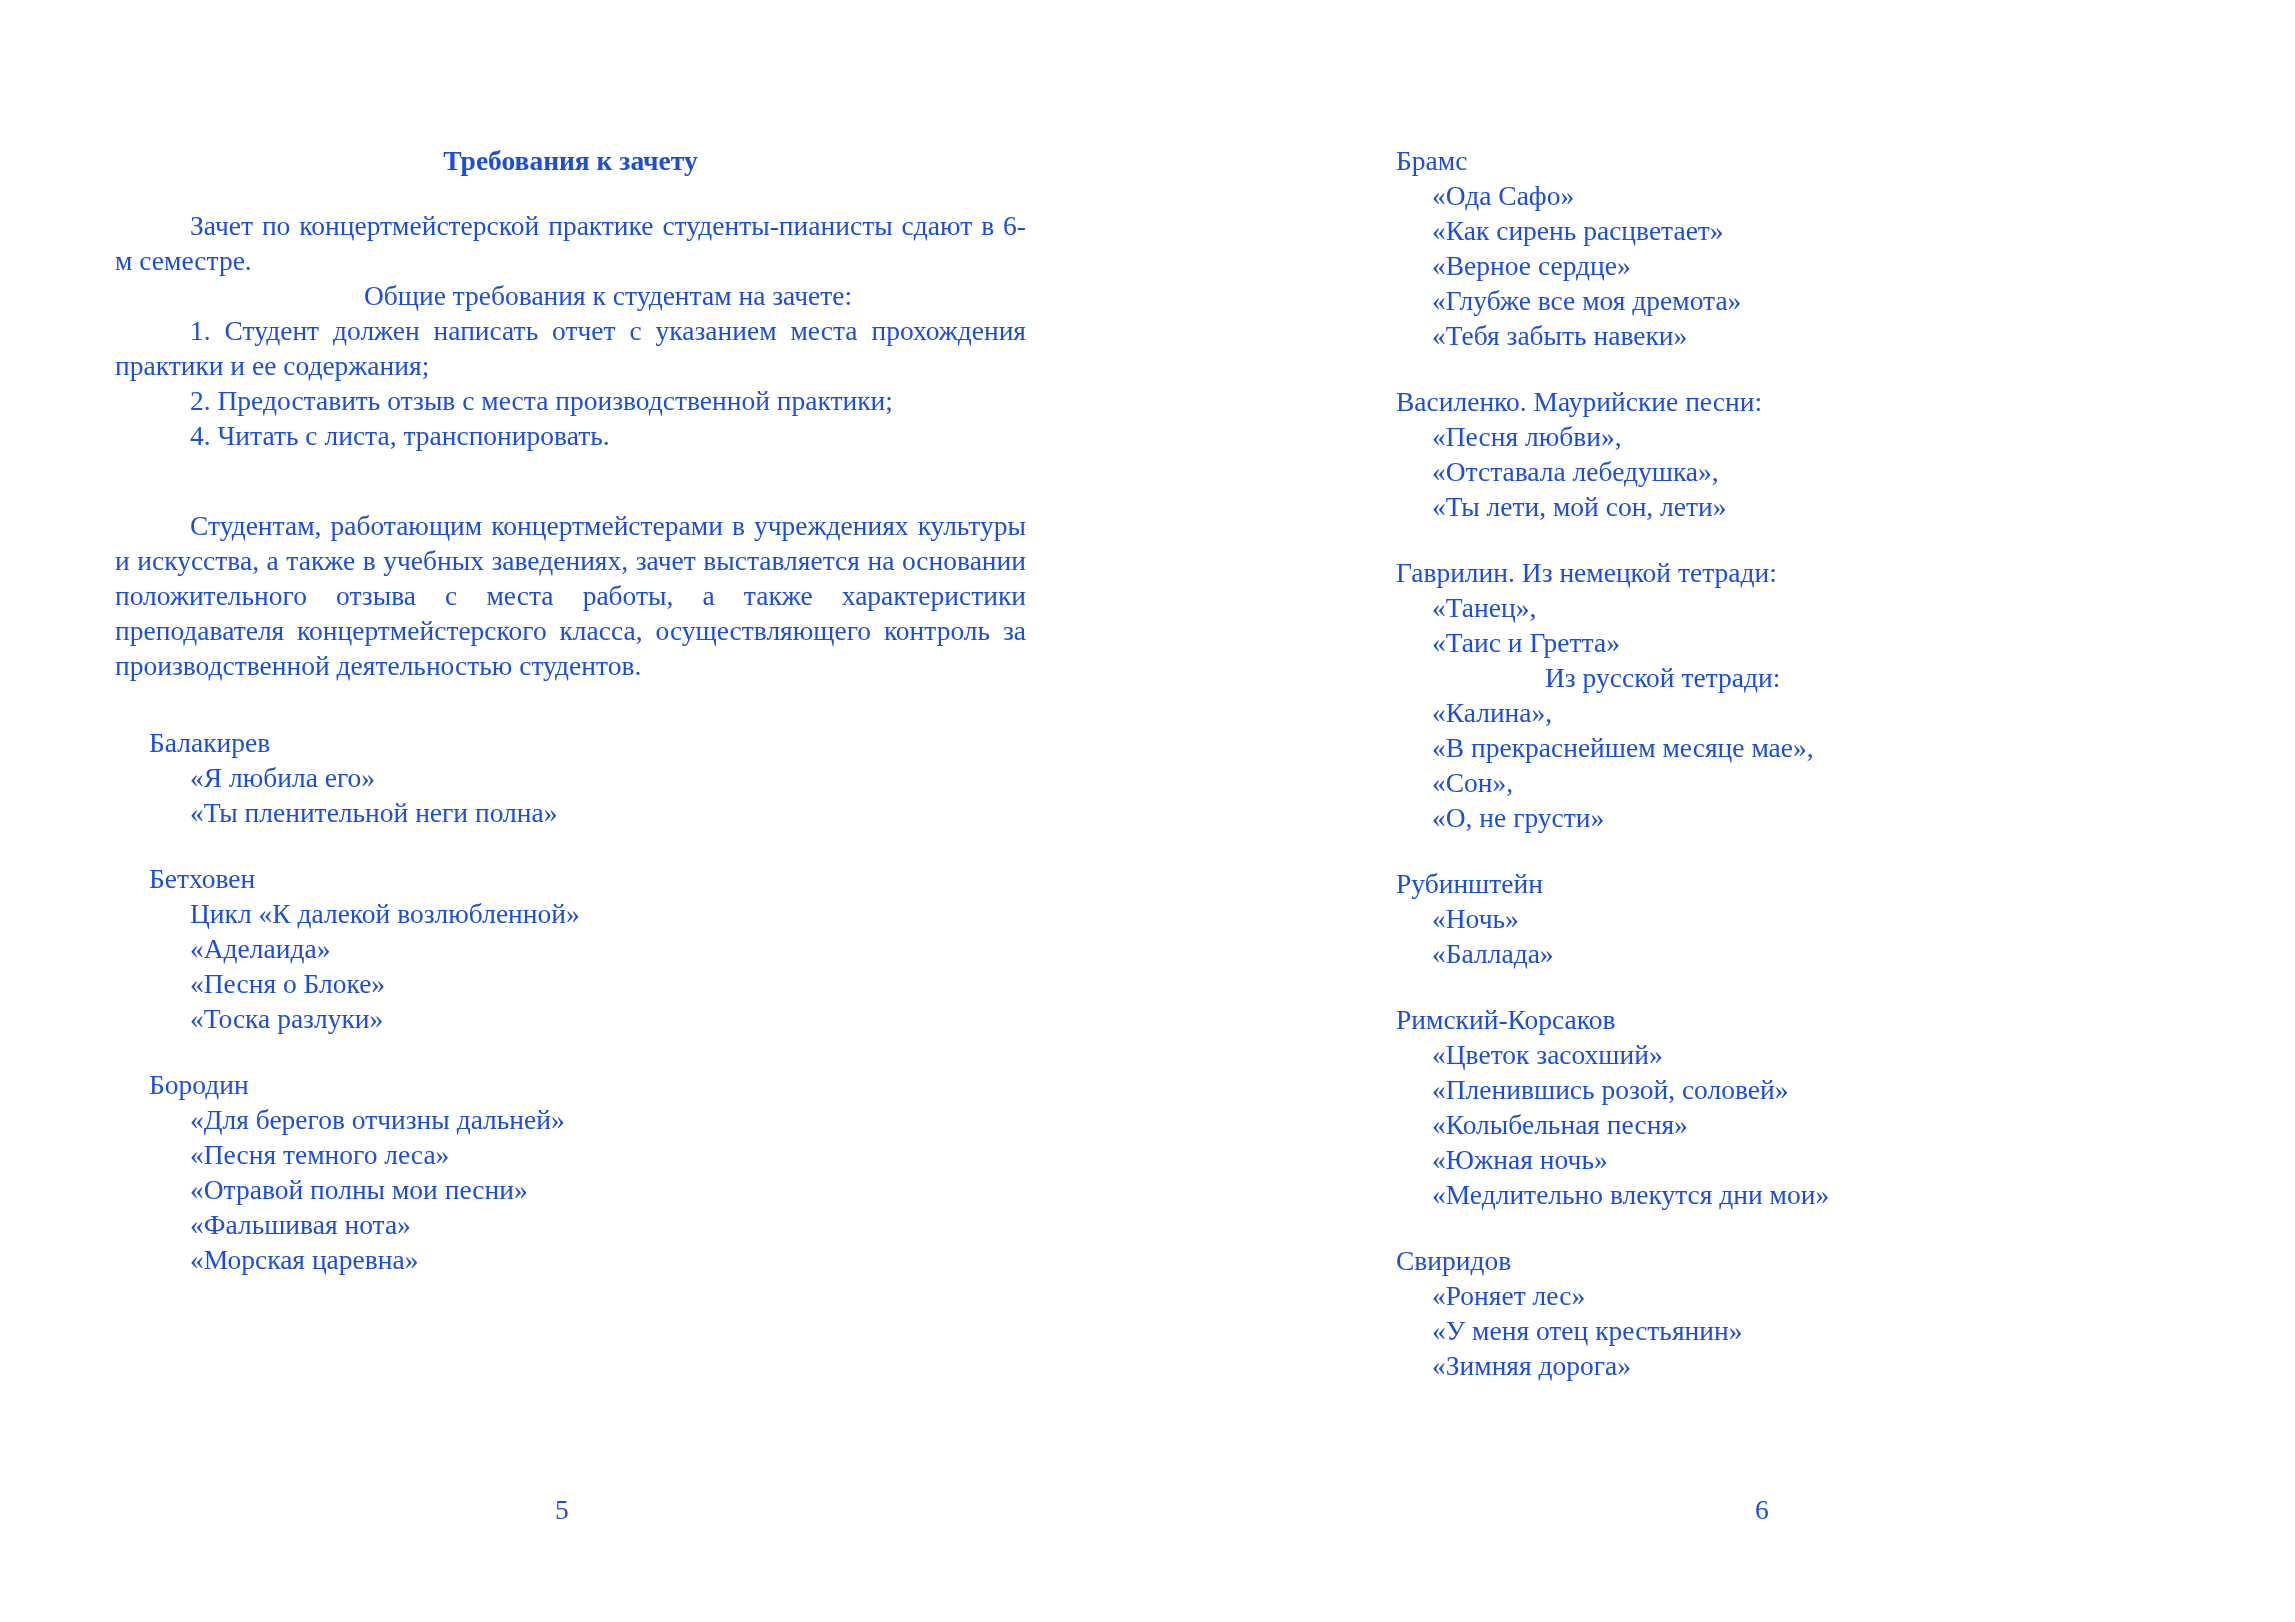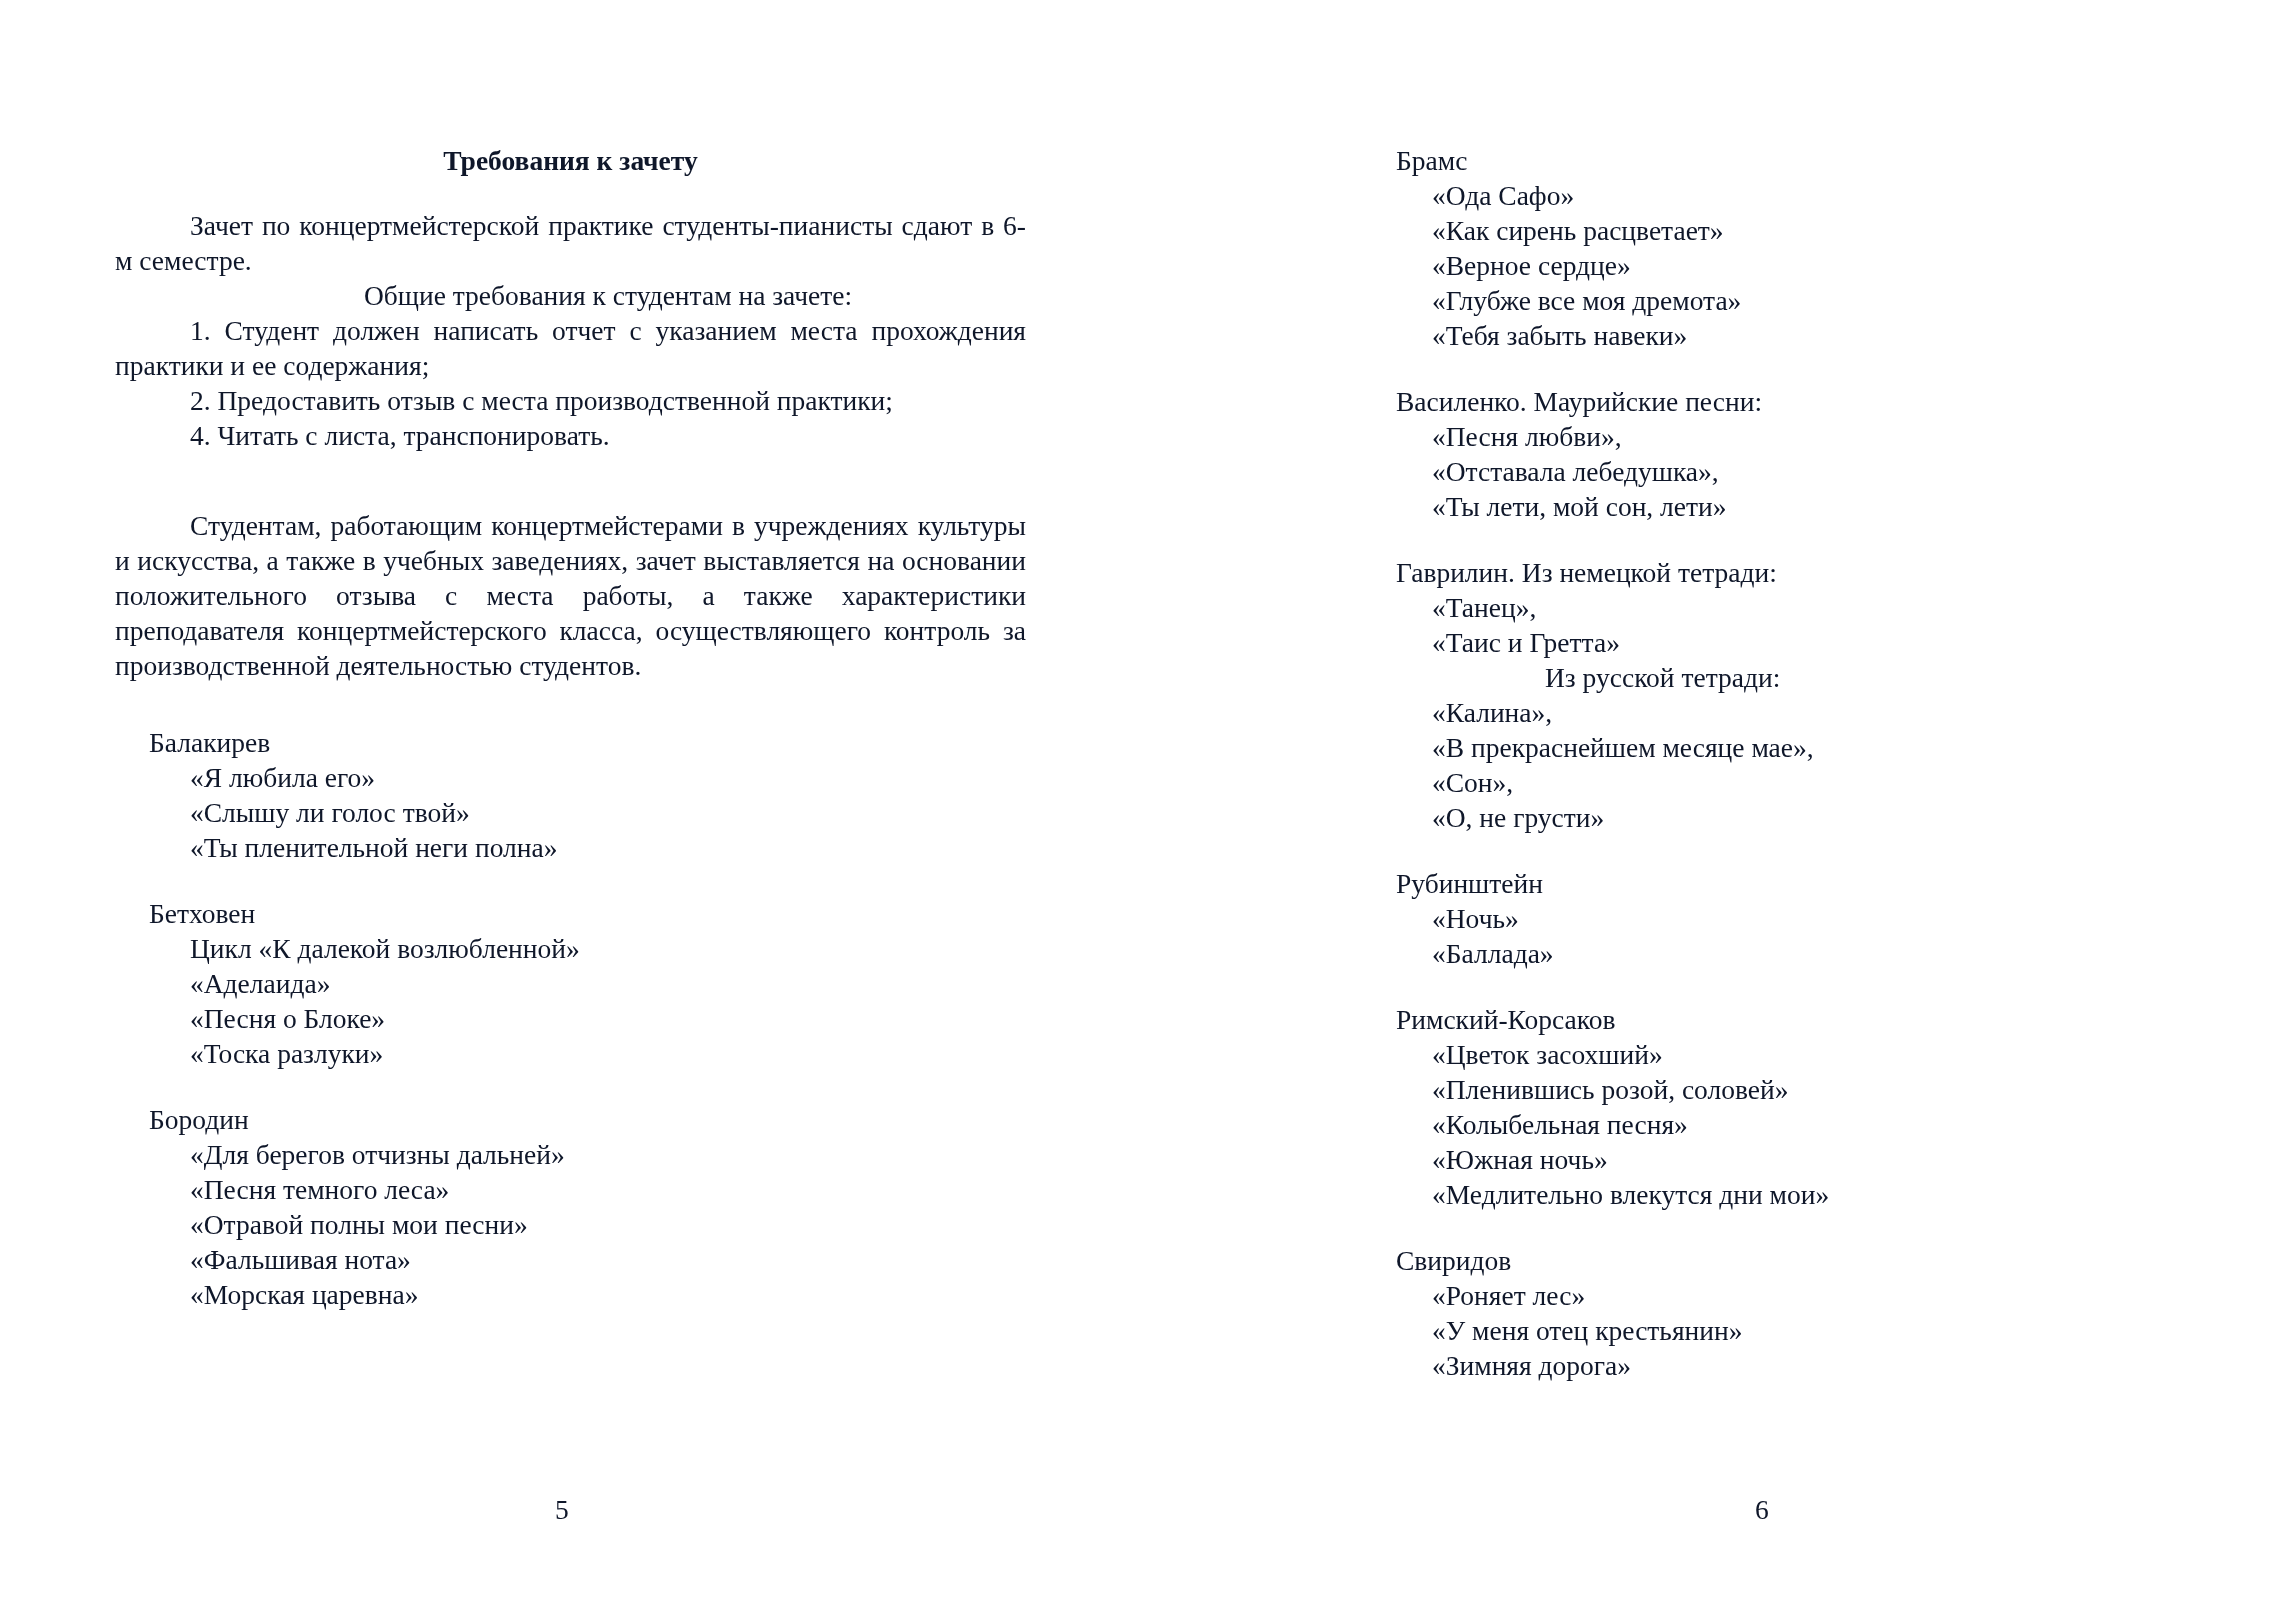--- a/index.html
+++ b/index.html
@@ -1,21 +1,21 @@
 <!DOCTYPE html>
 <html style="font-size:10.5px"><head>
 <meta charset="utf-8">
 <style>
   html, body { margin: 0; padding: 0; background: #ffffff; }
   .sheet {
     position: relative;
     width: 2295px;
     height: 1622px;
     background: #ffffff;
-    color: #0f172a;
+    color: #1d4ed8;
     font-family: "Liberation Serif", serif;
     font-size: 27.5px;
     line-height: 35px;
   }
   .col-left {
     position: absolute;
     left: 115px;
     top: 143px;
     width: 911px;
   }
@@ -69,21 +69,20 @@
     <p class="para">Зачет по концертмейстерской практике студенты-пианисты сдают в 6-м семестре.</p>
     <p class="para single">Общие требования к студентам на зачете:</p>
     <p class="para">1.  Студент должен написать отчет с указанием места прохождения практики и ее содержания;</p>
     <p class="para">2.  Предоставить отзыв с места производственной практики;</p>
     <p class="para">4.  Читать с листа, транспонировать.</p>
     <p class="para spaced">Студентам, работающим концертмейстерами в учреждениях культуры и искусства, а также в учебных заведениях, зачет выставляется на основании положительного отзыва с места работы, а также характеристики преподавателя концертмейстерского класса, осуществляющего контроль за производственной деятельностью студентов.</p>
     <div class="composers" id="left-composers">
         <div class="composer-block">
           <div class="composer-name">Балакирев</div>
           <div class="work-line">«Я любила его»</div>
-          <div class="work-line">«Слышу ли голос твой»</div>
           <div class="work-line">«Ты пленительной неги полна»</div>
         </div>
         <div class="composer-block">
           <div class="composer-name">Бетховен</div>
           <div class="work-line">Цикл «К далекой возлюбленной»</div>
           <div class="work-line">«Аделаида»</div>
           <div class="work-line">«Песня о Блоке»</div>
           <div class="work-line">«Тоска разлуки»</div>
         </div>
         <div class="composer-block">

